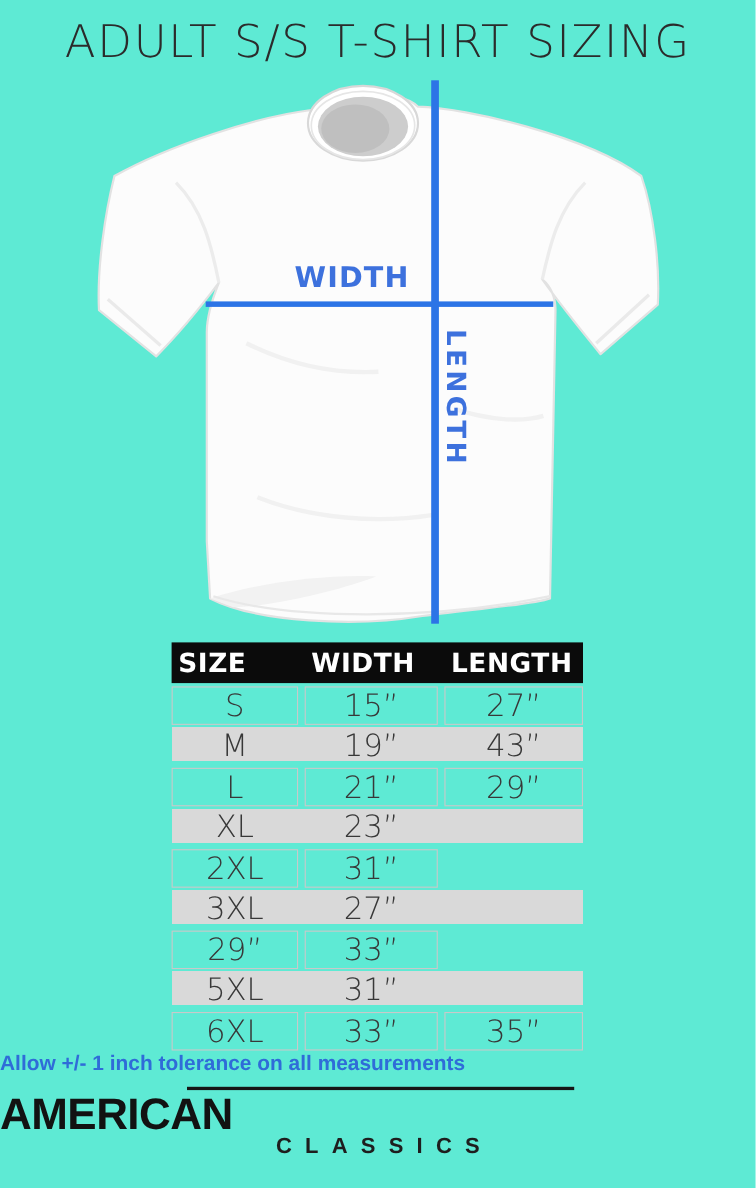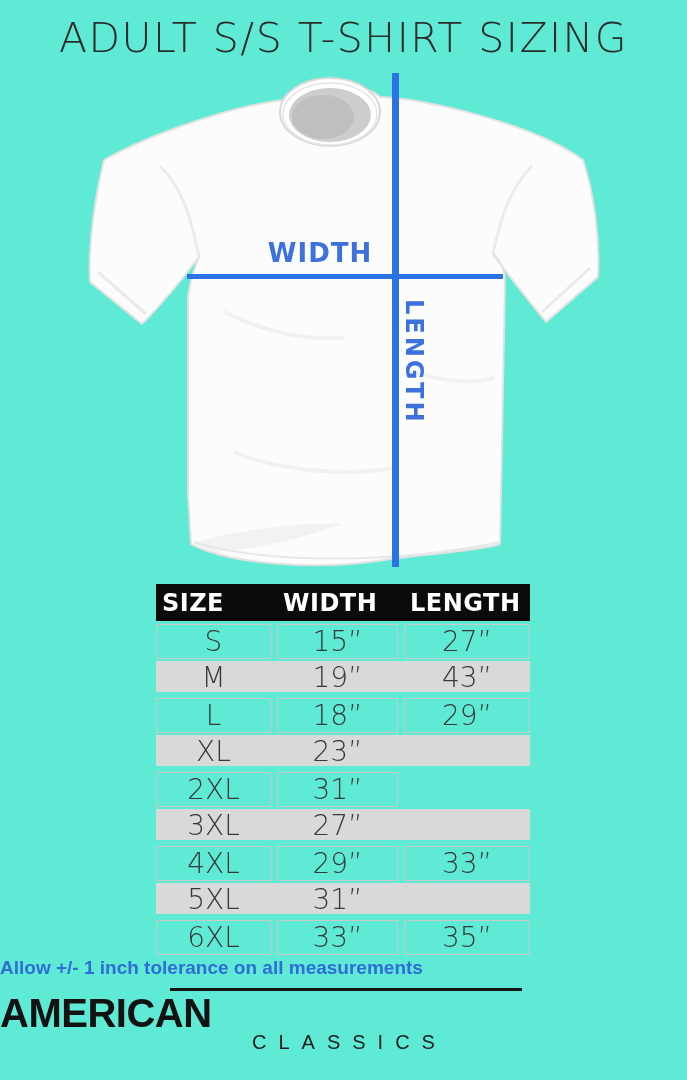--- a/index.html
+++ b/index.html
@@ -73,21 +73,21 @@
   
   .brand-rule { position:absolute; top:988px; left:170px; width:352px; height:3px; background:#161616; }
   .brand-name {
     position:absolute; top:991px; left:0; width:687px; text-align:left;
     font-family:"Liberation Sans",sans-serif;
     font-size:40px; font-weight:800; letter-spacing:-0.5px; color:#121212;
   }
   .brand-subname {
     position:absolute; top:1031px; left:0; width:687px; text-align:center;
     font-family:"Liberation Sans",sans-serif; padding-left:12px; box-sizing:border-box;
-    font-size:20px; font-weight:400; letter-spacing:12px; color:#1e1e1e;
+    font-size:20px; font-weight:700; letter-spacing:12px; color:#1e1e1e;
   }
 </style>
 </head>
 <body>
 
 <div class="canvas">
 
   <div class="page-title">ADULT S/S T-SHIRT SIZING</div>
 
   <div class="shirt-wrap">
@@ -147,37 +147,36 @@
       <div class="td">15”</div>
       <div class="td">27”</div>
     </div>
         <div class="trow alt">
       <div class="td">M</div>
       <div class="td">19”</div>
       <div class="td">43”</div>
     </div>
         <div class="trow">
       <div class="td">L</div>
-      <div class="td">18”</div>
+      <div class="td">21”</div>
       <div class="td">29”</div>
     </div>
         <div class="trow alt">
       <div class="td">XL</div>
       <div class="td">23”</div>
     </div>
         <div class="trow">
       <div class="td">2XL</div>
       <div class="td">31”</div>
     </div>
         <div class="trow alt">
       <div class="td">3XL</div>
       <div class="td">27”</div>
     </div>
         <div class="trow">
-      <div class="td">4XL</div>
       <div class="td">29”</div>
       <div class="td">33”</div>
     </div>
         <div class="trow alt">
       <div class="td">5XL</div>
       <div class="td">31”</div>
     </div>
         <div class="trow">
       <div class="td">6XL</div>
       <div class="td">33”</div>

